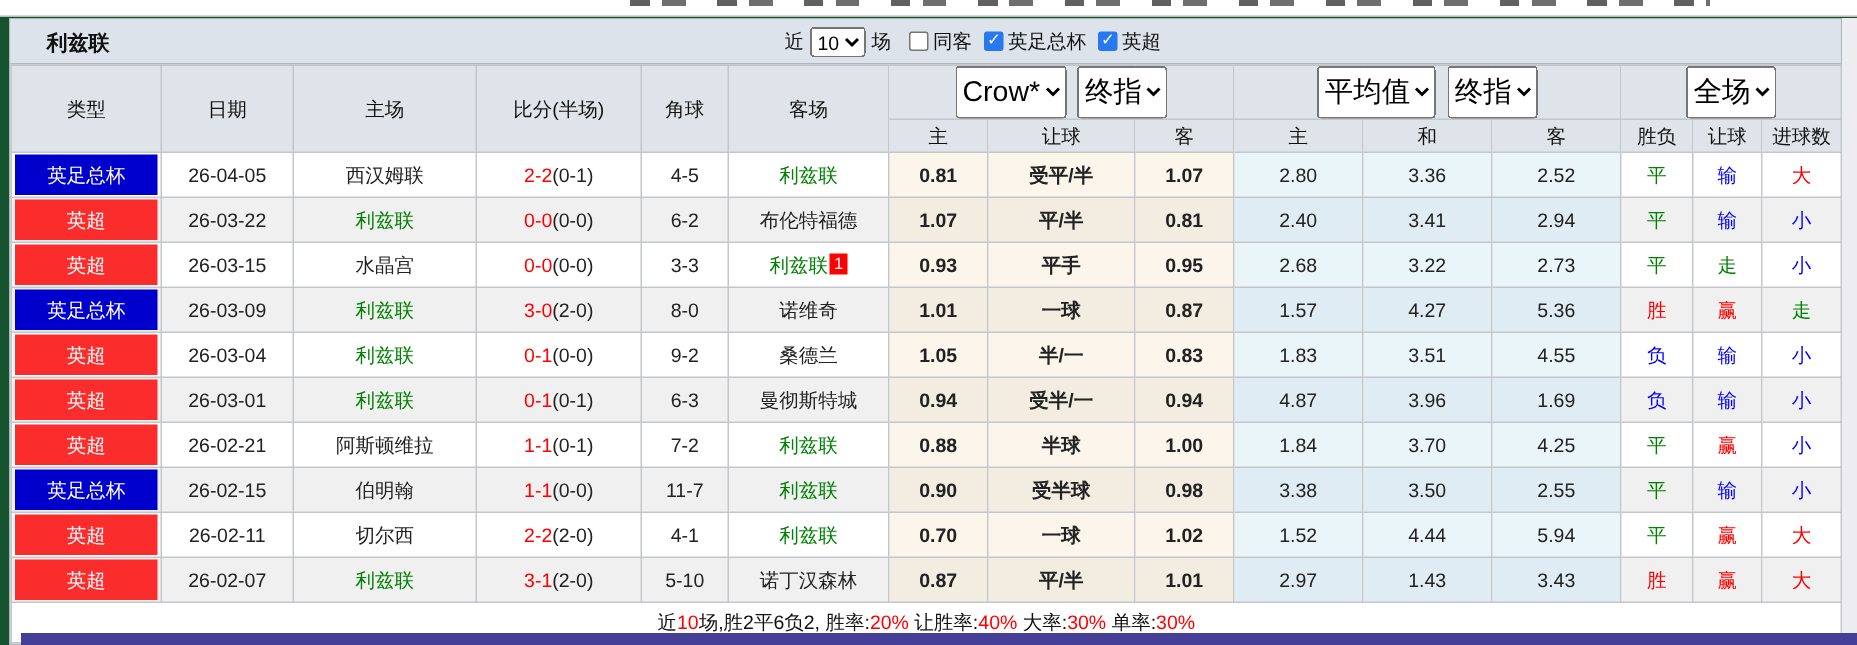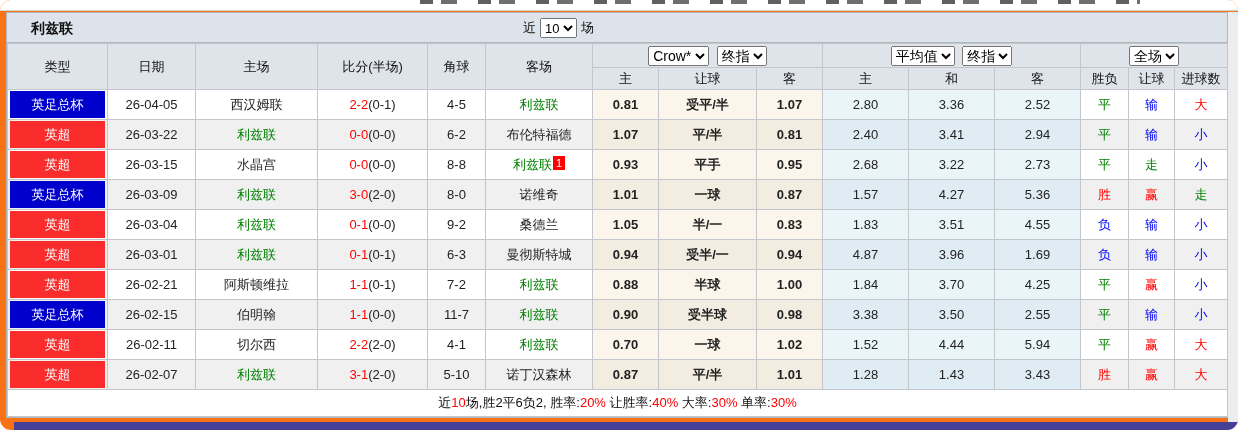--- a/index.html
+++ b/index.html
@@ -1,18 +1,18 @@
 <!DOCTYPE html>
 <html><head>
 <meta charset="utf-8">
 <style>
   * { margin:0; padding:0; box-sizing:border-box; }
   html,body { background:#fff; }
   body { font-family:"Liberation Sans","DejaVu Sans",sans-serif; }
-  .viewport { position:relative; width:1238px; height:430px; overflow:hidden; background:#f97316;border-radius:11px; }
+  .viewport { position:relative; width:1238px; height:430px; overflow:hidden; background:#14532d; }
 
   
   .top-strip { position:absolute; top:0; left:0; width:1238px; height:11px; background:#fff; border-bottom:1px solid #d6d6d6; overflow:hidden; }
   .top-strip .frag { position:absolute; top:0; left:420px; width:720px; height:4px;
      background:repeating-linear-gradient(90deg,#444 0 13px,transparent 13px 21px,#555 21px 37px,transparent 37px 58px); opacity:.85; }
 
   .right-gutter { position:absolute; top:12px; right:0; width:10px; height:418px; background:#ededf0; }
 
   .panel { position:absolute; top:12px; left:6px; width:1222px; background:#fff; border:1px solid #b0b6bc; }
 
@@ -25,21 +25,21 @@
   .cb.checked { background:#2878f0; border-color:#2878f0; }
   .cb.checked::after { content:"✓"; position:absolute; left:1px; top:-2px; color:#fff; font-size:11px; font-weight:bold; }
 
   
   table { width:1220px; border-collapse:collapse; table-layout:fixed; font-size:13px; color:#222; }
   th, td { border:1px solid #c3c7cc; text-align:center; overflow:hidden; white-space:nowrap; }
   thead th { background:#dfe4eb; font-weight:normal; color:#111; }
   thead tr.selects-row th { height:24px; }
   thead tr.subhead-row th { height:22px; }
   thead th.left-col { height:46px; }
-  thead select { font-size:14px; height:20px; margin:0 2px; }
+  thead select { font-size:19px; height:35px; margin:0 2px; }
   tbody td { height:30px; background:#fff; }
   tbody tr.even td { background:#f0f0f0; }
   td.cream { background:#fcf5eb;font-weight:bold; }
   tr.even td.cream { background:#f3ece1; }
   td.lblue { background:#eaf5fa; }
   tr.even td.lblue { background:#e0ecf3; }
 
   .badge { margin:1px 2px; height:27px; line-height:27px; color:#fff; font-size:13px; }
   .badge.cup { background:#0000cc; }
   .badge.epl { background:#fa2c2c; }
@@ -65,20 +65,21 @@
   <div class="right-gutter"></div>
 
   <div class="panel">
 
     <div class="title-bar">
       <span class="team-title">利兹联</span>
       <span class="controls">
         <span>近</span>
         <select><option>10</option></select>
         <span>场</span>
+        <span id="filter-checkboxes"><span class="cb"></span><span>同客</span><span class="cb checked"></span><span>英足总杯</span><span class="cb checked"></span><span>英超</span></span>
       </span>
     </div>
 
     <table>
       <colgroup>
         <col style="width:100px">
           <col style="width:88px">
           <col style="width:122px">
           <col style="width:110px">
           <col style="width:58px">
@@ -164,21 +165,21 @@
             <td style="color: rgb(0, 0, 255);">输</td>
             <td style="color: rgb(0, 0, 255);">小</td>
           </tr>
           <tr class="odd">
             <td>
               <div class="badge epl">英超</div>
             </td>
             <td>26-03-15</td>
             <td><span>水晶宫</span></td>
             <td><span class="score-main">0-0</span><span class="score-half">(0-0)</span></td>
-            <td>8-8</td>
+            <td>3-3</td>
             <td><span class="team-hl">利兹联</span><span class="sup-badge">1</span></td>
             <td class="cream">0.93</td>
             <td class="cream">平手</td>
             <td class="cream">0.95</td>
             <td class="lblue">2.68</td>
             <td class="lblue">3.22</td>
             <td class="lblue">2.73</td>
             <td style="color: rgb(0, 128, 0);">平</td>
             <td style="color: rgb(0, 128, 0);">走</td>
             <td style="color: rgb(0, 0, 255);">小</td>
@@ -302,21 +303,21 @@
               <div class="badge epl">英超</div>
             </td>
             <td>26-02-07</td>
             <td><span class="team-hl">利兹联</span></td>
             <td><span class="score-main">3-1</span><span class="score-half">(2-0)</span></td>
             <td>5-10</td>
             <td><span>诺丁汉森林</span></td>
             <td class="cream">0.87</td>
             <td class="cream">平/半</td>
             <td class="cream">1.01</td>
-            <td class="lblue">1.28</td>
+            <td class="lblue">2.97</td>
             <td class="lblue">1.43</td>
             <td class="lblue">3.43</td>
             <td style="color: rgb(255, 0, 0);">胜</td>
             <td style="color: rgb(255, 0, 0);">赢</td>
             <td style="color: rgb(255, 0, 0);">大</td>
           </tr>
         </tbody>
       <tfoot>
         <tr>
           <td colspan="15" id="summary-cell"><span>近</span><span class="red">10</span><span>场,胜2平6负2, 胜率:</span><span class="red">20%</span><span> 让胜率:</span><span class="red">40%</span><span> 大率:</span><span class="red">30%</span><span> 单率:</span><span class="red">30%</span></td>

